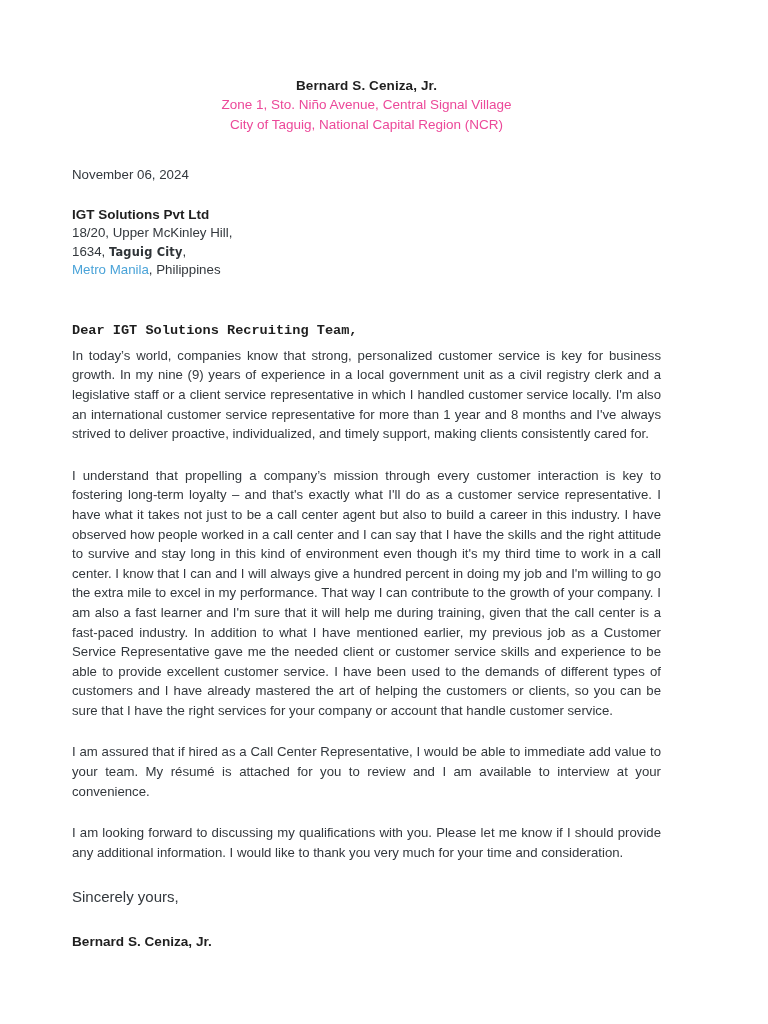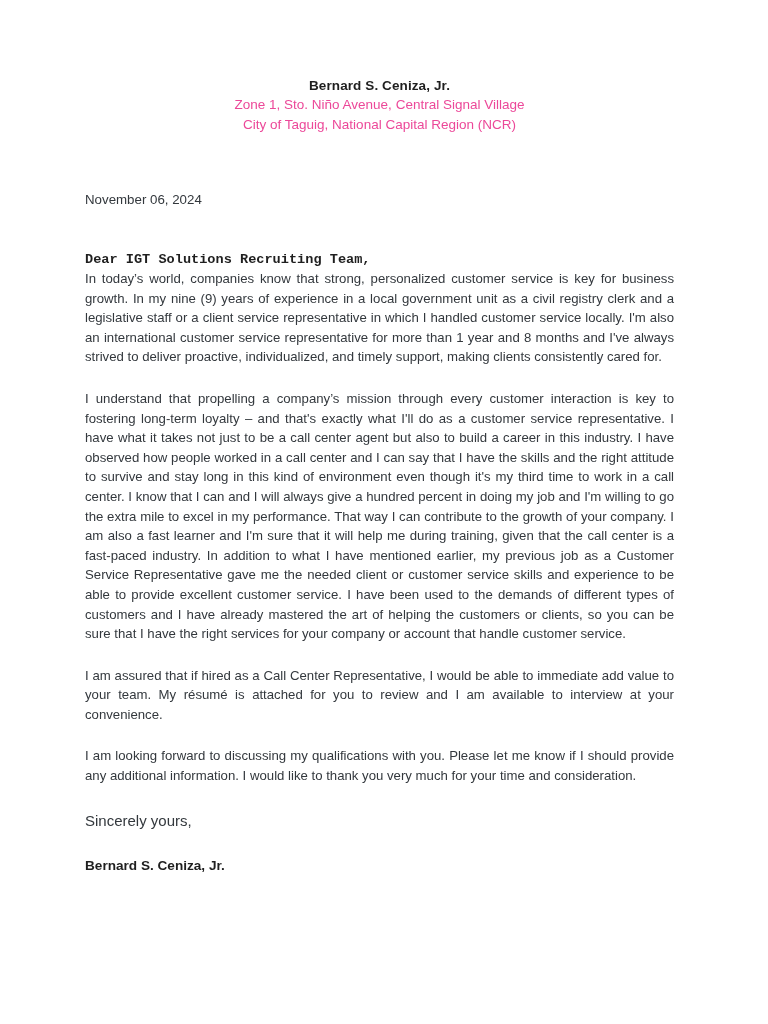--- a/index.html
+++ b/index.html
@@ -18,21 +18,21 @@
   .page {
     position: relative;
     width: 768px;
     height: 1024px;
     background: #ffffff;
     box-sizing: border-box;
   }
 
   .sheet {
     position: absolute;
-    left: 85px;
+    left: 72px;
     top: 0;
     width: 589px;
   }
 
   
   .letterhead {
     text-align: center;
     padding-top: 76px;
   }
   .letterhead-name {
@@ -43,21 +43,21 @@
     color: #1f1f1f;
   }
   .letterhead-line {
     font-size: 13.5px;
     line-height: 19.5px;
     color: #ec4899;
   }
 
   
   .date-line {
-    margin-top: 56px;
+    margin-top: 31px;
     font-size: 13.3px;
     line-height: 19px;
     color: #33383d;
   }
 
   
   .recipient {
     margin-top: 21px;
   }
   .recipient-company {
@@ -95,21 +95,21 @@
   
   .body-paragraph {
     margin-top: 22px;
     font-size: 13.2px;
     line-height: 19.6px;
     text-align: justify;
     text-justify: inter-word;
     color: #33383d;
   }
   .body-paragraph:first-of-type {
-    margin-top: 0;
+    margin-top: 6px;
   }
 
   
   .closing-phrase {
     margin-top: 25px;
     font-size: 15px;
     line-height: 19px;
     color: #33383d;
   }
   .signature-name {
@@ -127,20 +127,31 @@
   <div class="sheet">
 
     <div class="letterhead">
       <div class="letterhead-name">Bernard S. Ceniza, Jr.</div>
       <div class="letterhead-line">Zone 1, Sto. Niño Avenue, Central Signal Village</div>
       <div class="letterhead-line">City of Taguig, National Capital Region (NCR)</div>
     </div>
 
     <div class="date-line">November 06, 2024</div>
 
+    <div class="recipient">
+      <div class="recipient-company">IGT Solutions Pvt Ltd</div>
+      <div class="recipient-line">18/20, Upper McKinley Hill,</div>
+      <div class="recipient-line">
+        <span>1634,</span>
+        <span class="city-accent">Taguig City</span><span>,</span>
+      </div>
+      <div class="recipient-line">
+        <span class="region-accent">Metro Manila</span><span>, Philippines</span>
+      </div>
+    </div>
 
     <div class="salutation">Dear IGT Solutions Recruiting Team,</div>
 
     <div>
       <p class="body-paragraph">In today’s world, companies know that strong, personalized customer service is key for business growth. In my nine (9) years of experience in a local government unit as a civil registry clerk and a legislative staff or a client service representative in which I handled customer service locally. I'm also an international customer service representative for more than 1 year and 8 months and I've always strived to deliver proactive, individualized, and timely support, making clients consistently cared for.</p>
       <p class="body-paragraph">I understand that propelling a company’s mission through every customer interaction is key to fostering long-term loyalty – and that's exactly what I'll do as a customer service representative. I have what it takes not just to be a call center agent but also to build a career in this industry. I have observed how people worked in a call center and I can say that I have the skills and the right attitude to survive and stay long in this kind of environment even though it's my third time to work in a call center. I know that I can and I will always give a hundred percent in doing my job and I'm willing to go the extra mile to excel in my performance. That way I can contribute to the growth of your company. I am also a fast learner and I'm sure that it will help me during training, given that the call center is a fast-paced industry. In addition to what I have mentioned earlier, my previous job as a Customer Service Representative  gave me the needed client or customer service skills and experience to be able to provide excellent customer service. I have been used to the demands of different types of customers and I have already mastered the art of helping the customers or clients, so you can be sure that I have the right services for your company or account that handle customer service.</p>
       <p class="body-paragraph">I am assured that if hired as a Call Center Representative, I would be able to immediate add value to your team. My résumé is attached for you to review and I am available to interview at your convenience.</p>
       <p class="body-paragraph">I am looking forward to discussing my qualifications with you. Please let me know if I should provide any additional information. I would like to thank you very much for your time and consideration.</p>
     </div>
 

